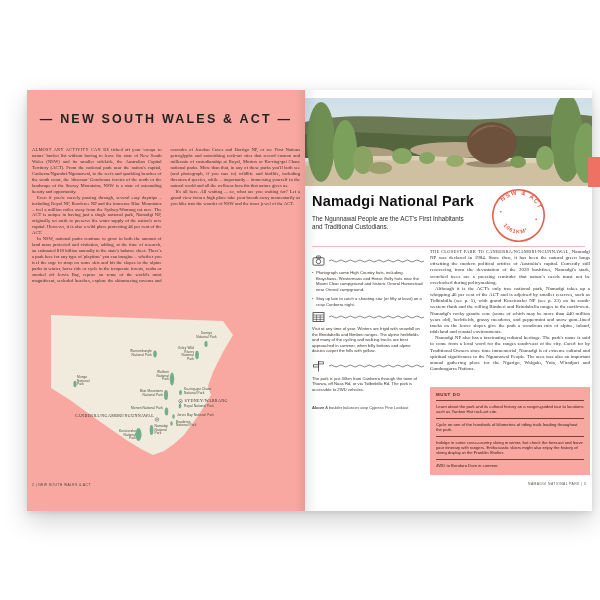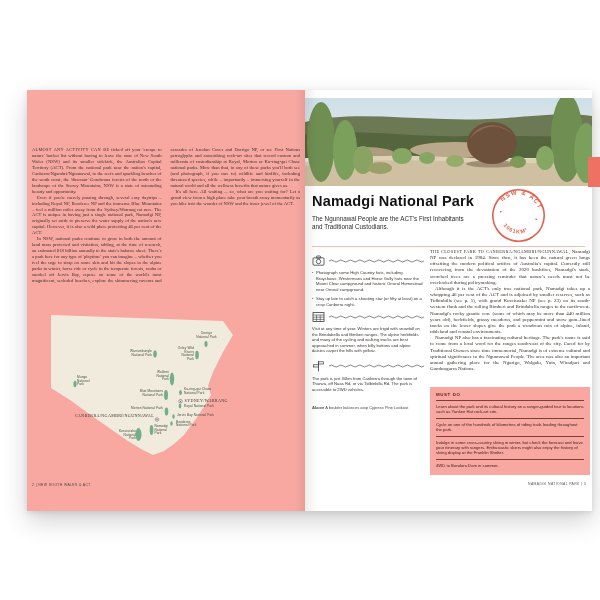--- a/index.html
+++ b/index.html
@@ -75,20 +75,21 @@
 
   
   .tab{position:absolute;left:588px;top:157px;width:12px;height:30px;background:#ee7163;}
 </style>
 </head>
 <body>
 
 <div class="spread">
 
   <div class="page page-left">
+    <div class="lp-title">— NEW SOUTH WALES &amp; ACT —</div>
 
     <div class="lp-body">
       <p><span class="smallcaps">ALMOST ANY ACTIVITY CAN BE</span><span> ticked off your 'escape to nature' bucket list without having to leave the state of New South Wales (NSW) and its smaller sidekick, the Australian Capital Territory (ACT). From the national park near the nation's capital, Canberra/Ngambri/Ngunnawal, to the reefs and sparkling beaches of the south coast, the 'dinosaur' Gondwana forests of the north or the landscape of the Snowy Mountains, NSW is a state of astounding beauty and opportunity.</span></p>
       <p class="ind">Even if you're merely passing through, several easy daytrips – including Royal NP, Booderee NP and the immense Blue Mountains – feel a million miles away from the Sydney/Warrang rat race. The ACT is unique in having just a single national park, Namadgi NP, originally set aside to preserve the water supply of the nation's new capital. However, it is also a wild place protecting 46 per cent of the ACT.</p>
       <p class="ind">In NSW, national parks continue to grow in both the amount of land mass protected and visitation, adding, at the time of research, an estimated $18 billion annually to the state's balance sheet. There's a park here for any type of 'playtime' you can imagine – whether you feel the urge to strap on some skis and hit the slopes in the alpine parks in winter, horse ride or cycle in the temperate forests, scuba or snorkel off Jervis Bay, repose on some of the world's most magnificent, secluded beaches, explore the shimmering caverns and cascades of Jenolan Caves and Dorrigo NP, or see First Nations petroglyphs and astonishing rock-art sites that record custom and millennia of custodianship at Royal, Morton or Ku-ring-gai Chase national parks. More than that, in any of these parks you'll both see (and photograph, if you care to) wildlife and birdlife, including threatened species, while – importantly – immersing yourself in the natural world and all the wellness benefits that nature gives us.</p>
       <p class="ind">It's all here. All waiting ... so, what are you waiting for? Let a grand view from a high place take your breath away momentarily as you hike into the wonder of NSW and the inner jewel of the ACT.</p>
     </div>
 
     <div class="map">
       <svg width="260" height="180" viewBox="0 0 260 180">

